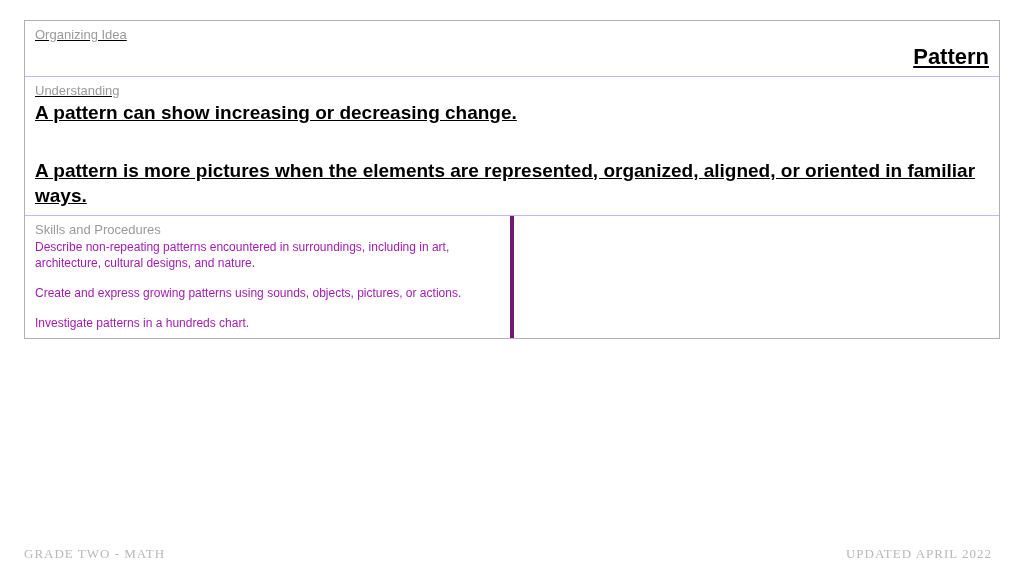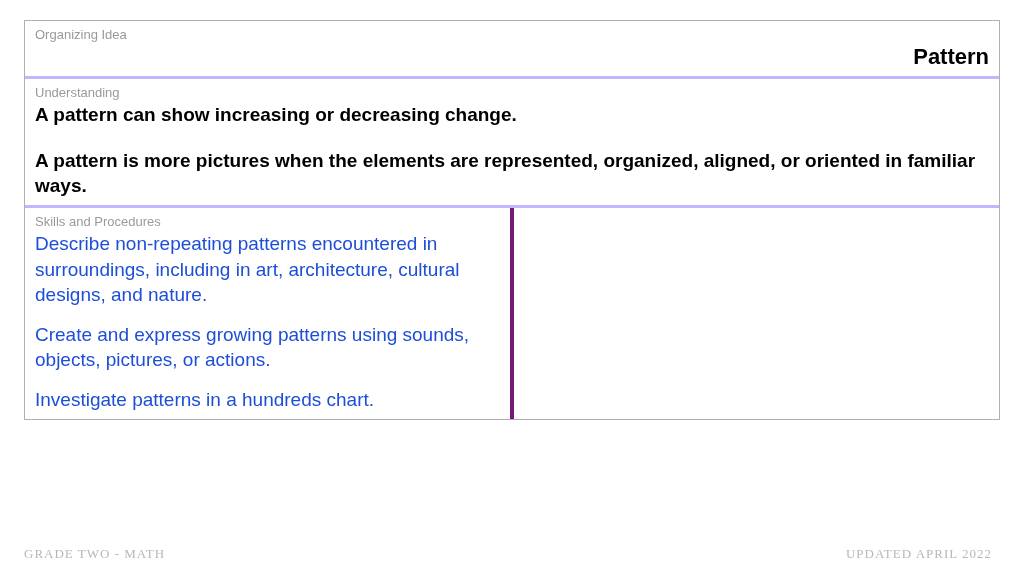--- a/index.html
+++ b/index.html
@@ -14,21 +14,22 @@
       font-family: Arial, Helvetica, sans-serif;
       position: relative;
       padding: 20px 24px;
     }
     .table-container {
       border: 1px solid #b0b0b0;
       width: 100%;
     }
     .section {
       padding: 6px 10px;
-      border-bottom: 3px solid #c4b5fd;
+      border-bottom: 1px solid #c4b5fd;
+      text-decoration: underline;
     }
     .section:last-child {
       border-bottom: none;
     }
     .section-label {
       color: #9a9a9a;
       font-size: 13px;
       font-weight: 400;
       margin-bottom: 2px;
     }
@@ -46,39 +47,39 @@
       font-weight: 400;
       color: #000;
     }
     .understanding .content {
       font-size: 19px;
       font-weight: 700;
       color: #000;
       line-height: 1.35;
     }
     .understanding .content p {
-      margin-bottom: 20px;
+      margin-bottom: 32px;
     }
     .understanding .content p:last-child {
       margin-bottom: 0;
     }
     .skills-row {
       display: flex;
     }
     .skills-cell {
       flex: 1;
       padding: 6px 10px;
     }
     .skills-cell:first-child {
       border-right: 4px solid #701a75;
     }
     .skills-cell .content {
-      font-size: 19px;
+      font-size: 12px;
       font-weight: 400;
-      color: #1d4ed8;
+      color: #a21caf;
       line-height: 1.35;
     }
     .skills-cell .content p {
       margin-bottom: 14px;
     }
     .skills-cell .content p:last-child {
       margin-bottom: 0;
     }
     .footer {
       position: absolute;

